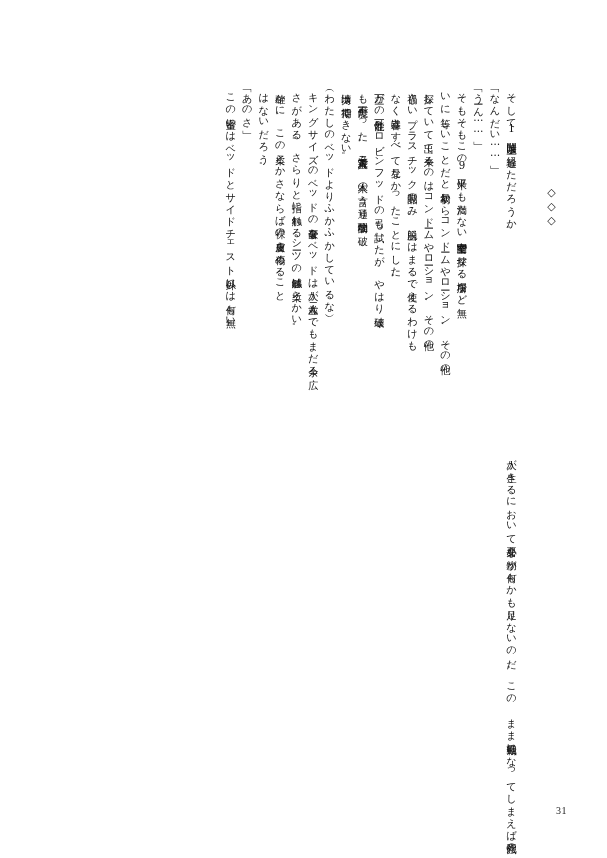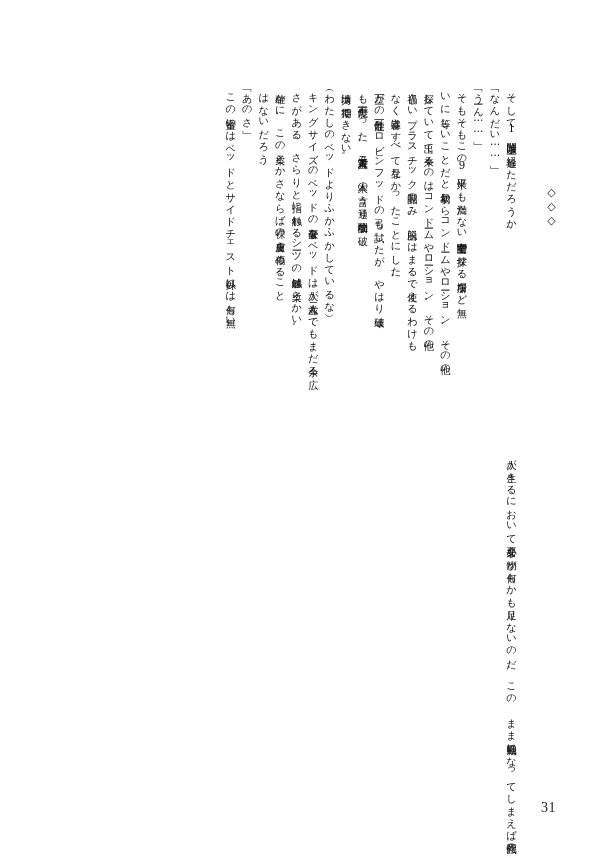--- a/index.html
+++ b/index.html
@@ -57,24 +57,24 @@
   
   .block-lower {
     position: absolute;
     top: 452px;
     right: 88px;
     height: 330px;
   }
 
   .page-number {
     position: absolute;
-    right: 51px;
+    right: 40px;
     bottom: 42px;
     font-family: "Liberation Serif", serif;
-    font-size: 14px;
+    font-size: 10px;
     color: #222;
     letter-spacing: 0.5px;
     margin-left: 12px;
   }
 
   
   .scan-edge {
     position: absolute;
     inset: 0;
     pointer-events: none;

